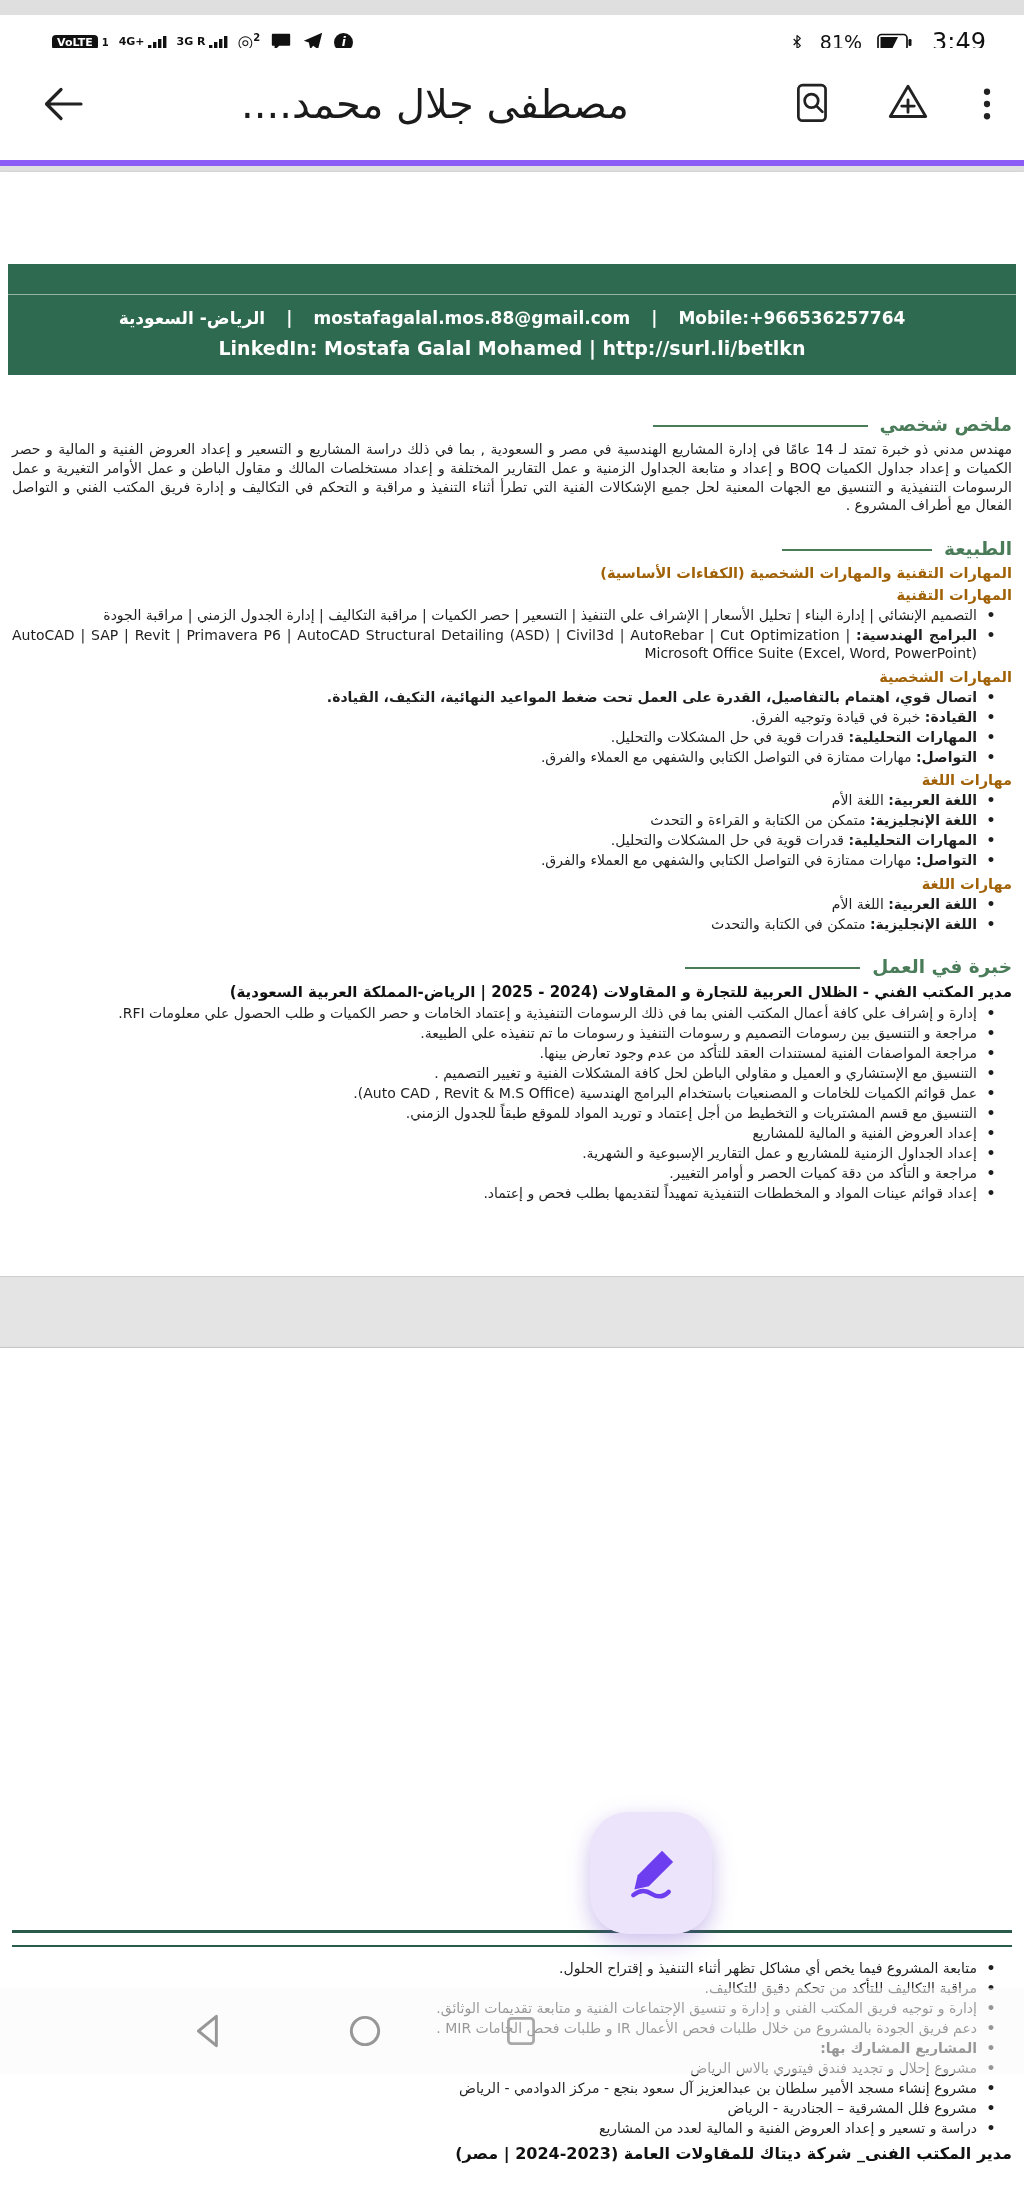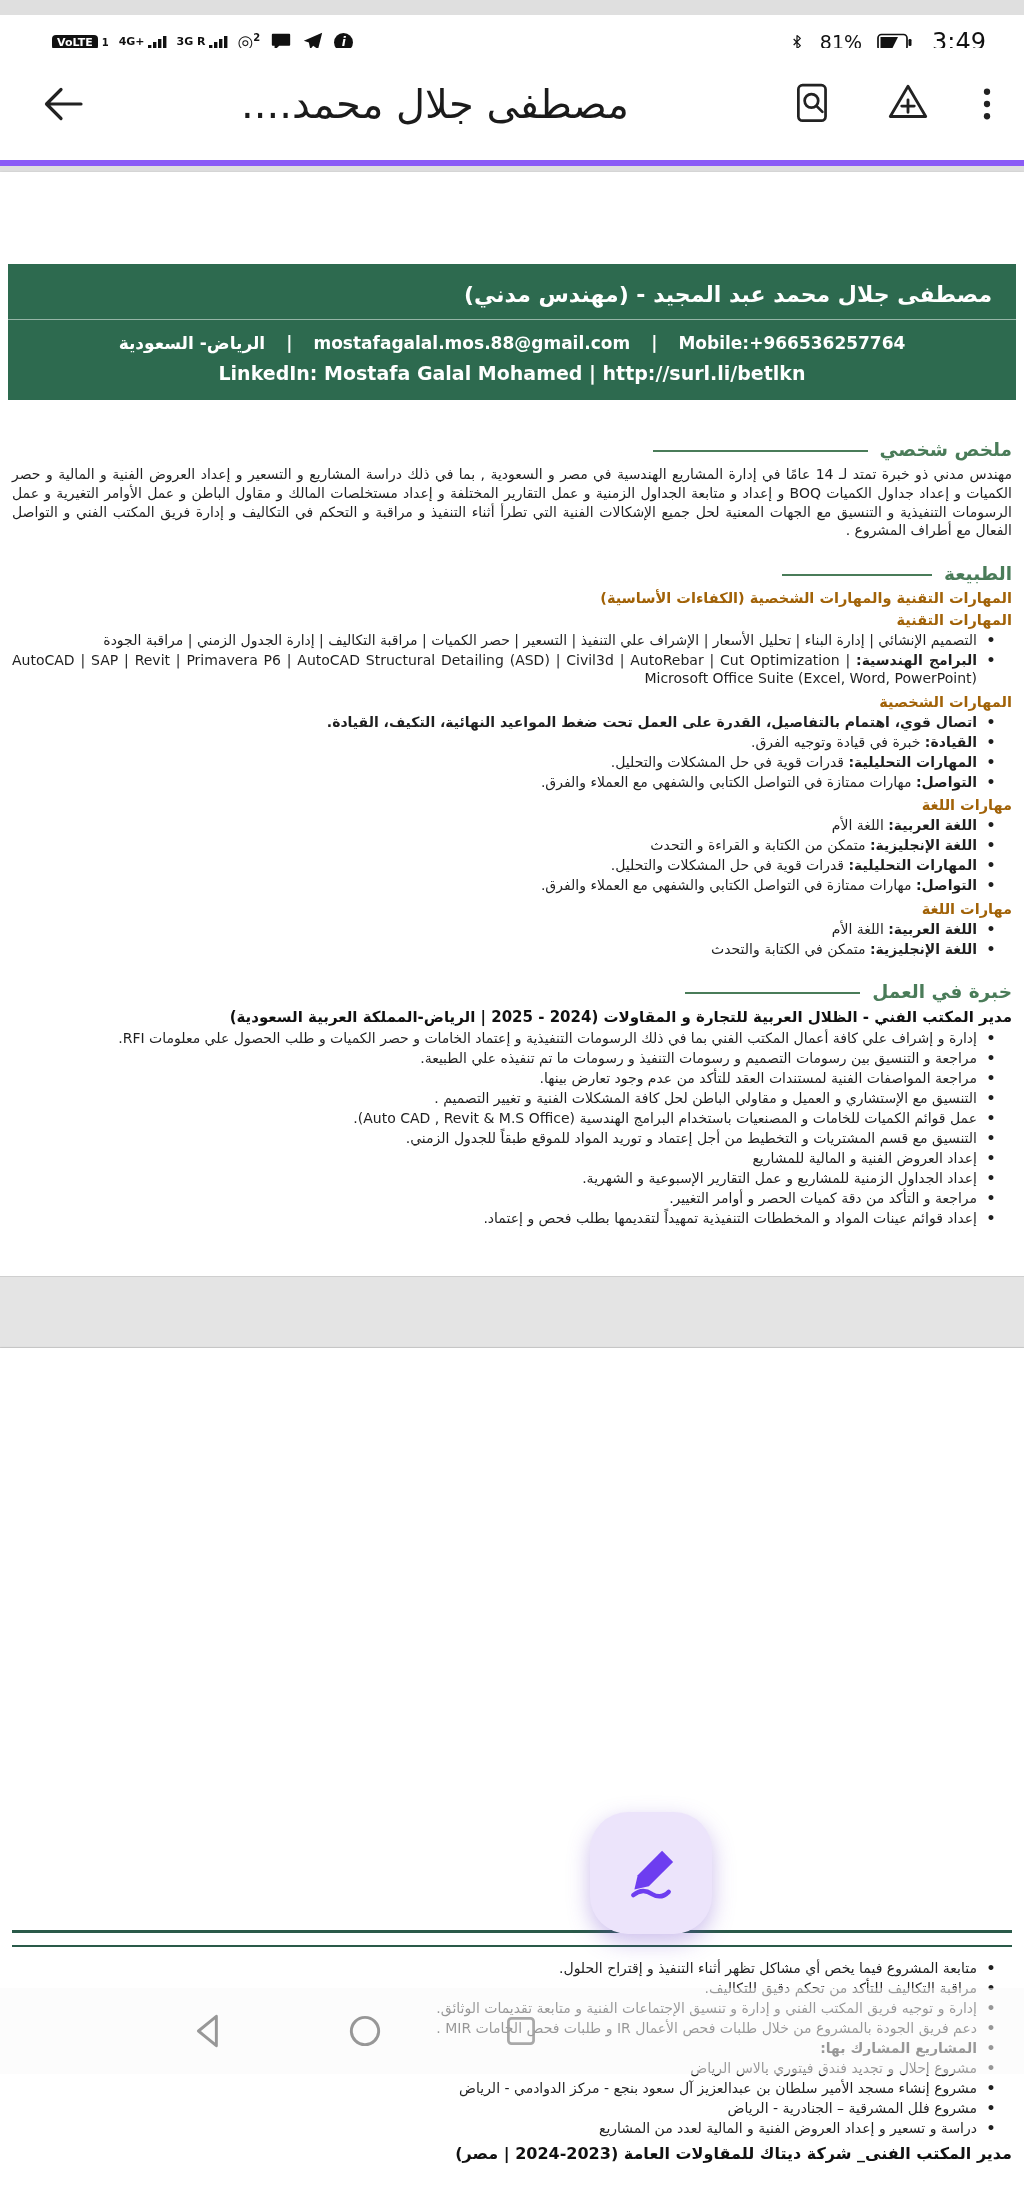--- a/index.html
+++ b/index.html
@@ -155,21 +155,20 @@
         </svg>
       </div>
     </div>
   </div>
 
   <div class="viewer">
 
     <div class="page page1 doc">
 
       <div class="banner">
-        <div class="banner-name">مصطفى جلال محمد عبد المجيد - (مهندس مدني)</div>
         <div class="banner-sep-line"></div>
         <div class="banner-contact">
           <span>الرياض- السعودية</span>
           <span>|</span>
           <span>mostafagalal.mos.88@gmail.com</span>
           <span>|</span>
           <span>Mobile:+966536257764</span>
         </div>
         <div class="banner-linkedin">LinkedIn: Mostafa Galal Mohamed   |   http://surl.li/betlkn</div>
       </div>

